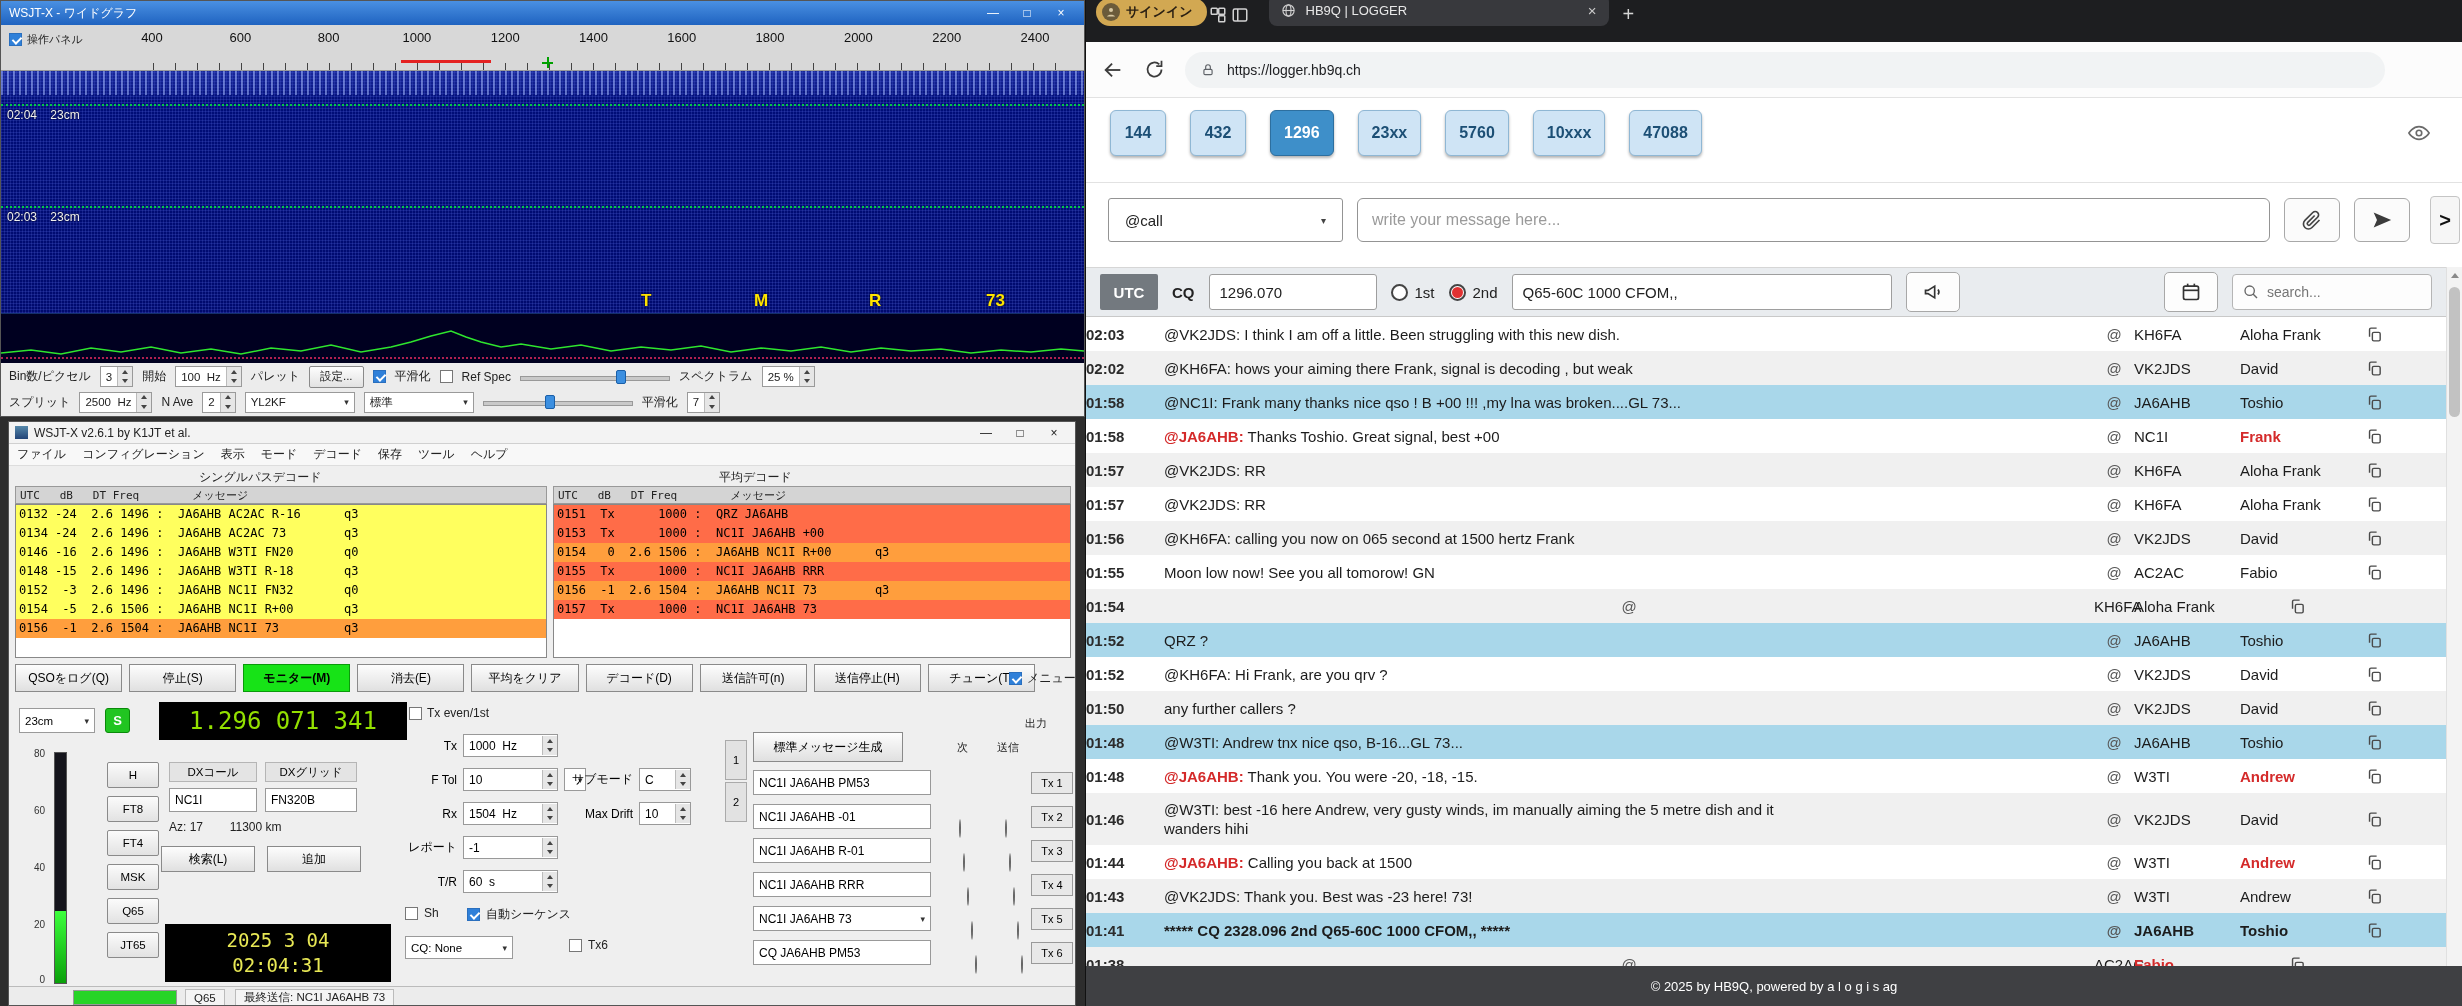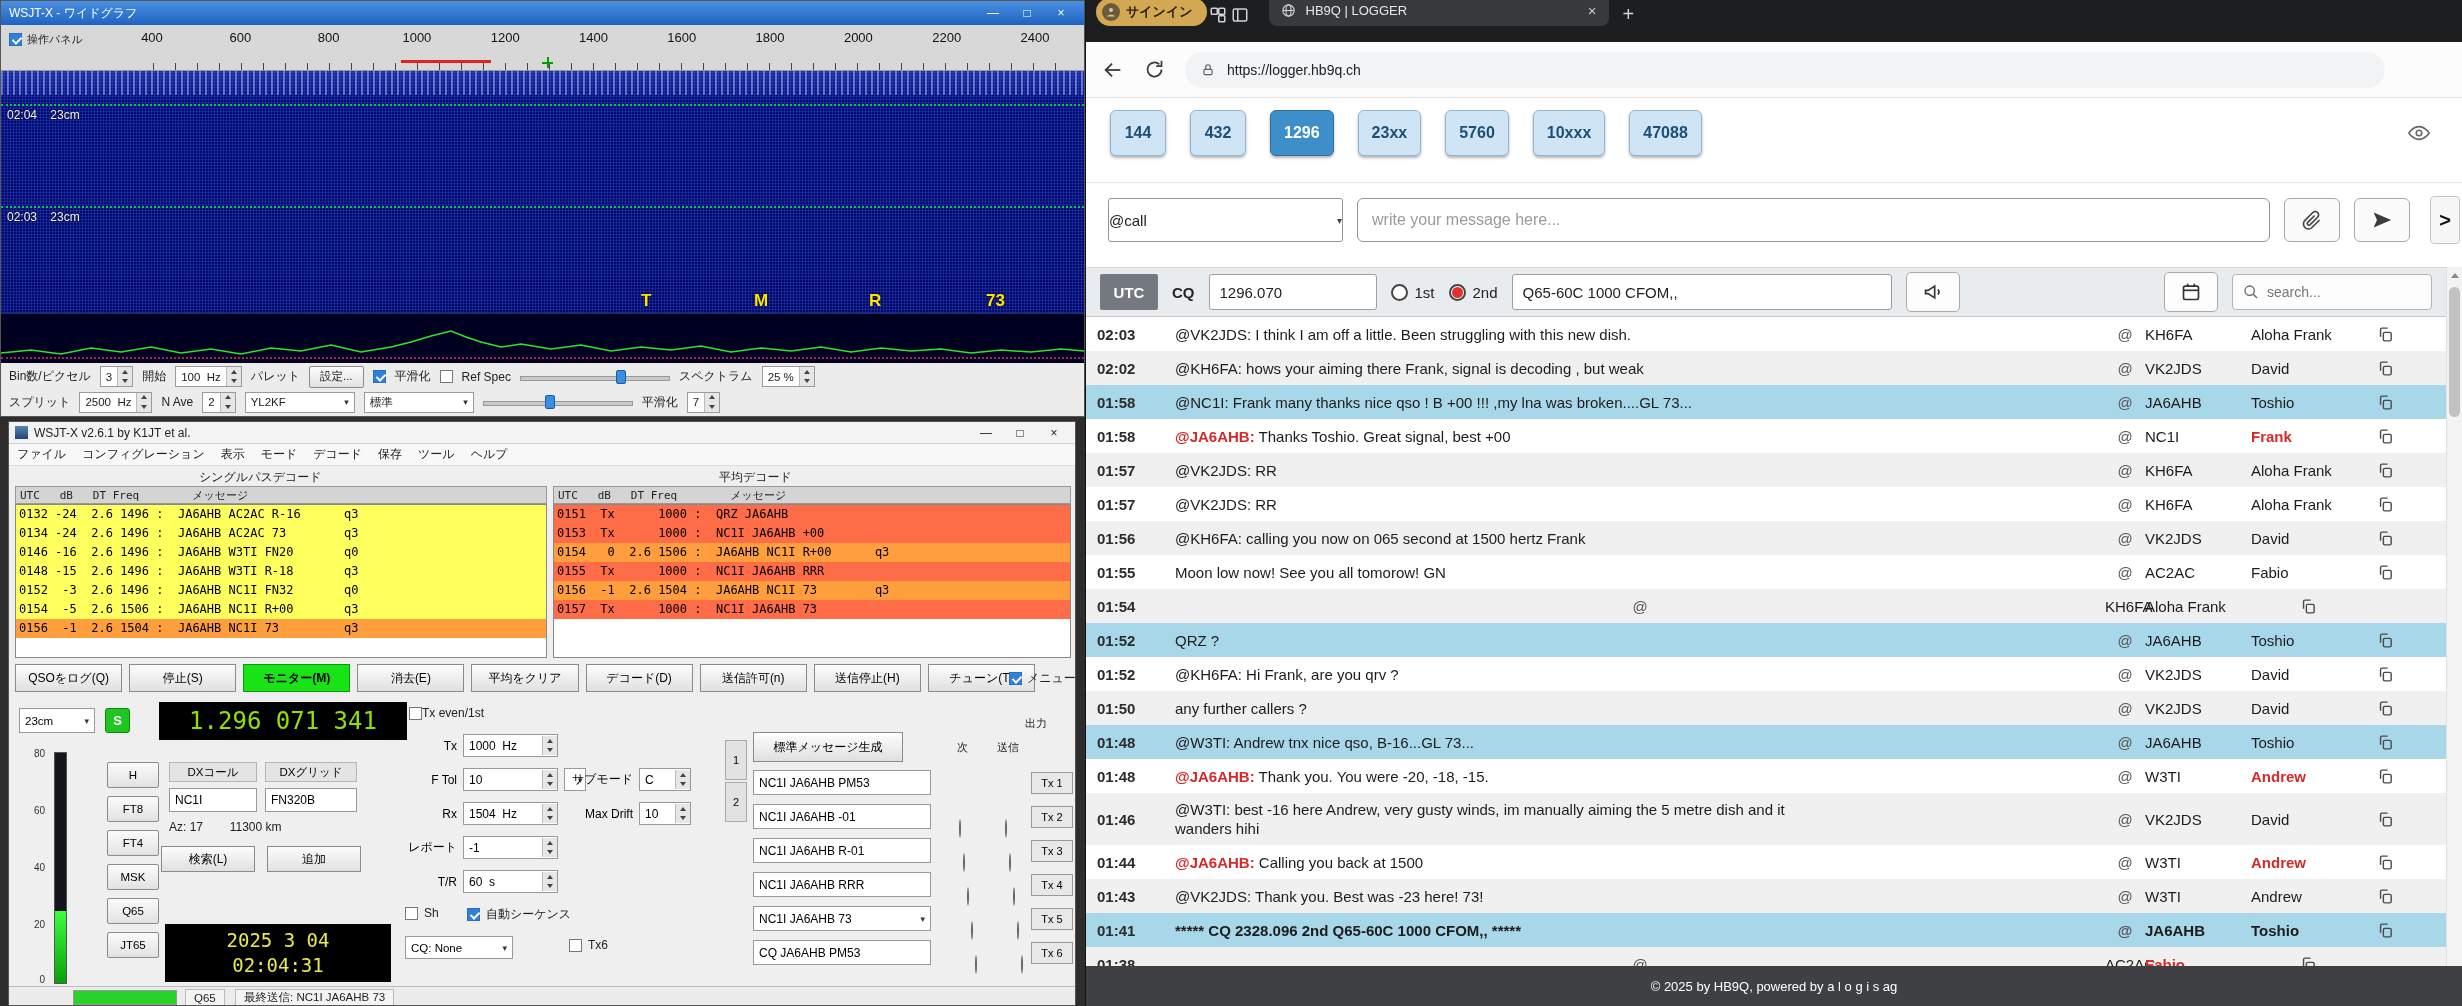--- a/index.html
+++ b/index.html
@@ -100,38 +100,38 @@
 .newtab{color:#d5d5d5;font-size:20px;margin-left:14px}
 .navbar{height:56px;background:#fcfcfc;border-bottom:1px solid #e2e2e2;display:flex;align-items:center;padding:0 16px;gap:20px}
 .addr{flex:1;height:36px;background:#f1f3f4;border-radius:18px;display:flex;align-items:center;padding:0 16px;gap:12px;font-size:14px;color:#202124;max-width:1200px}
 .content{position:absolute;top:98px;left:0;right:0;bottom:0;background:#fff}
 .band-row{position:absolute;top:12px;left:24px;display:flex;gap:24px}
 .band-btn{min-width:56px;height:46px;padding:0 13px;border-radius:6px;border:1px solid #8fb7d4;background:#cfe4f5;color:#1c4f75;font-size:16px;font-weight:bold;display:flex;align-items:center;justify-content:center;box-shadow:0 2px 3px rgba(0,0,0,.3)}
 .band-btn.active{background:#3e8fc9;color:#fff;border-color:#2d6f9f}
 .eye{position:absolute;right:30px;top:24px}
 .hdiv{position:absolute;top:84px;left:0;right:0;border-top:1px solid #e2e2e2}
 .compose{position:absolute;top:98px;left:22px;right:52px;height:48px;display:flex;gap:14px;align-items:center}
-.mention{width:235px;height:44px;border:1px solid #949494;border-radius:3px;display:flex;align-items:center;justify-content:space-between;padding:0 0;font-size:15px;color:#222;background:#fff}
+.mention{width:235px;height:44px;border:1px solid #949494;border-radius:3px;display:flex;align-items:center;justify-content:space-between;padding:0 16px;font-size:15px;color:#222;background:#fff}
 .mention .dd{font-size:10px;color:#444}
 .msg-input{flex:1;height:44px;border:1px solid #949494;border-radius:6px;font-size:16px;padding:0 14px;color:#222;background:#fff;font-family:"Liberation Sans",sans-serif}
 .msg-input::placeholder{color:#9a9a9a}
 .icon-btn{width:56px;height:44px;border:1px solid #a8a8a8;border-radius:6px;background:#fbfbfb;display:flex;align-items:center;justify-content:center;flex:none}
 .flyout{position:absolute;right:2px;top:98px;width:30px;height:48px;background:#f6f6f6;border:1px solid #c5c5c5;border-radius:4px;display:flex;align-items:center;justify-content:center;font-size:20px;font-weight:bold;color:#111}
 .cq-bar{position:absolute;top:169px;left:0;right:16px;height:50px;background:#e9ecef;border-top:1px solid #d6d6d6;border-bottom:1px solid #c9c9c9;display:flex;align-items:center;padding:0 14px;gap:14px;font-size:15px;color:#222}
 .utc-chip{width:58px;height:36px;background:#73797f;color:#fff;font-weight:bold;display:flex;align-items:center;justify-content:center;border-radius:2px;flex:none}
 .cq-lbl{font-weight:bold}
 .cq-input{height:36px;border:1px solid #9e9e9e;border-radius:3px;background:#fff;font-size:15px;padding:0 10px;font-family:"Liberation Sans",sans-serif;color:#222}
 .rgrp{display:flex;align-items:center;gap:7px}
 .rc{width:17px;height:17px;border:2px solid #444;border-radius:50%;background:#fff;position:relative}
 .rc.red:after{content:"";position:absolute;inset:1px;background:#e03131;border-radius:50%}
 .cq-btn{width:54px;height:40px;border:1px solid #a8a8a8;border-radius:5px;background:#fdfdfd;display:flex;align-items:center;justify-content:center;flex:none}
 .search-wrap{width:200px;height:36px;border:1px solid #b5b5b5;border-radius:4px;background:#fdfdfd;display:flex;align-items:center;gap:8px;padding:0 10px}
 .search-wrap input{border:none;outline:none;width:130px;font-size:14px;background:transparent;color:#222;font-family:"Liberation Sans",sans-serif}
 .chat{position:absolute;top:219px;left:0;right:16px;bottom:0;overflow:hidden}
-.crow{display:grid;grid-template-columns:78px 930px 40px 106px 114px 40px;align-items:center;min-height:34px;font-size:15px;color:#1c1c1c;padding-left:11px}
+.crow{display:grid;grid-template-columns:78px 930px 40px 106px 114px 40px;align-items:center;min-height:34px;font-size:15px;color:#1c1c1c;padding-left:0}
 .crow.alt{background:#f0f0f0}
 .crow.hl{background:#a9d7ea}
 .crow.bold{font-weight:bold}
 .crow.tall{min-height:52px}
 .crow .t{font-weight:bold;color:#2b2b2b}
 .crow .m{white-space:nowrap;overflow:hidden}
 .crow.tall .m{white-space:normal;max-width:640px;line-height:1.3}
 .crow .m .pre{color:#d42a2a;font-weight:bold}
 .crow .at{color:#555;text-align:center}
 .crow .nm.red{color:#d42a2a;font-weight:bold}
@@ -300,21 +300,21 @@
         <span class="lbl">メニュー</span>
       </span>
 
     
     <span class="combo abs" style="left:10px;top:286px;width:76px;height:25px">
         <span>23cm</span>
         <span class="dd">▾</span>
       </span>
     <span class="sbtn">S</span>
     <div class="freq-display">1.296 071 341</div>
-    <span class="abs" style="left:400px;top:284px;display:flex;align-items:center">
+    <span class="abs" style="left:400px;top:284px;display:flex;gap:5px;align-items:center">
         <span class="cb"></span>
         <span class="lbl">Tx even/1st</span>
       </span>
 
     
     <div class="meter">
       <span class="mt" style="top:-4px">80</span>
       <span class="mt" style="top:53px">60</span>
       <span class="mt" style="top:110px">40</span>
       <span class="mt" style="top:167px">20</span>

